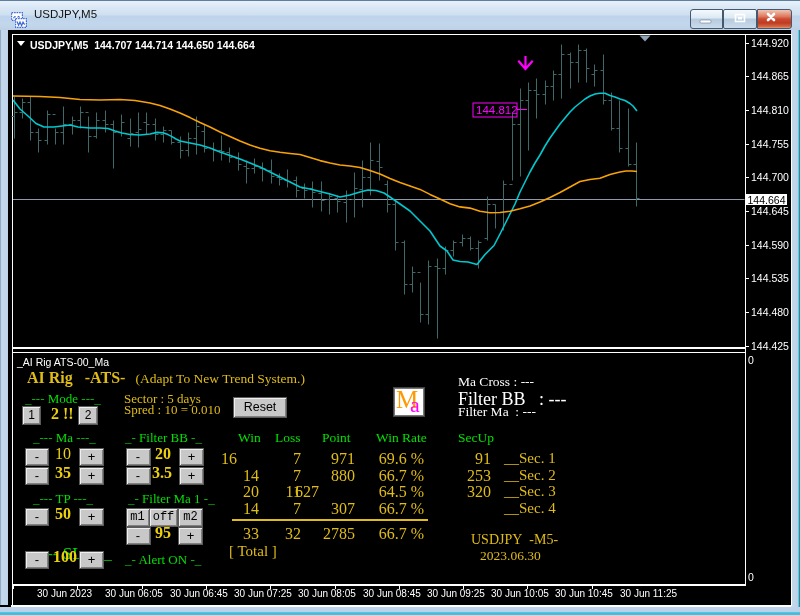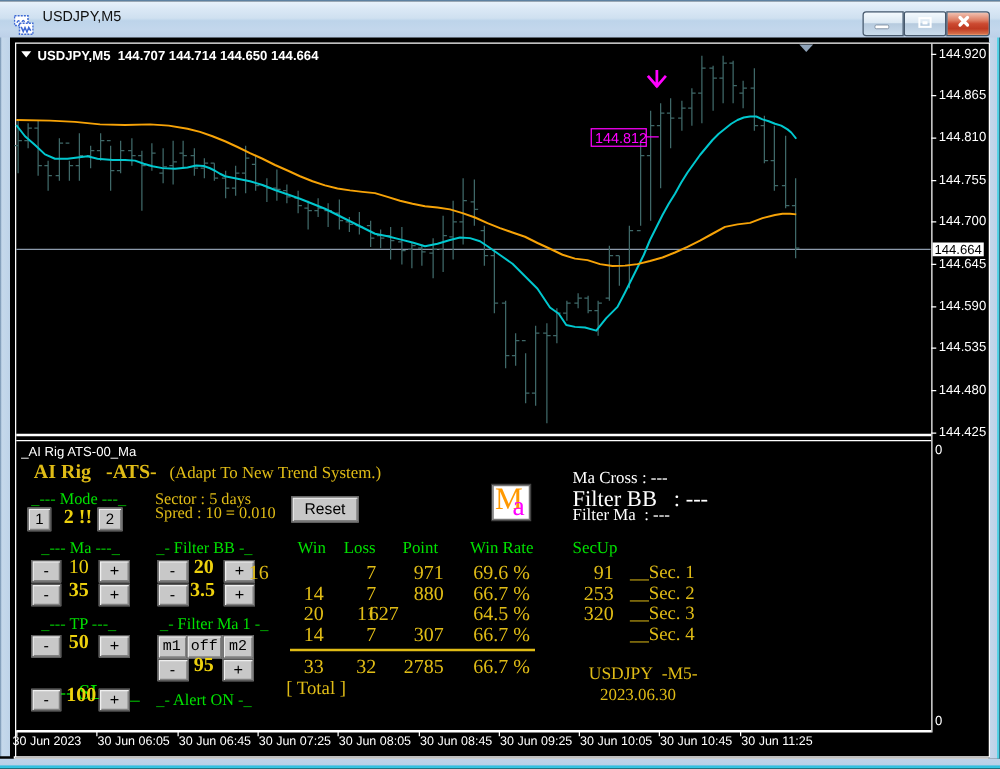--- a/index.html
+++ b/index.html
@@ -24,21 +24,21 @@
 
 #divider1{left:13px;top:347.3px;width:732px;height:1.7px;background:#fff;}
 #divider2{left:13px;top:351.6px;width:732px;height:1.7px;background:#fff;}
 #divider3{left:13px;top:584px;width:732px;height:2px;background:#fff;}
 #vscale{left:744.5px;top:35px;width:1px;height:551px;background:#fff;}
 
 .pl{left:751px;width:46px;font-size:10.5px;color:#fff;white-space:nowrap;}
 #pbox{position:absolute;left:746px;top:194.2px;width:41px;height:10.4px;background:#fff;color:#000;font-size:10.5px;line-height:10.5px;padding-top:0.5px;text-align:center;}
 .tick{left:745px;width:4px;height:1px;background:#fff;}
 
-.tl{font-size:10px;color:#fff;top:588px;white-space:nowrap;}
+.tl{font-size:10px;color:#fff;top:588px;white-space:nowrap;margin-left:27px;}
 .ttick{top:585px;width:1px;height:4px;background:#fff;}
 
 #chead{left:30px;top:38.5px;font-size:10.5px;font-weight:bold;color:#fff;}
 #ctri{left:17px;top:41px;width:0;height:0;border-left:4.5px solid transparent;border-right:4.5px solid transparent;border-top:5.5px solid #fff;}
 
 .serif{font-family:"Liberation Serif",serif;}
 .gold{color:#e0bc16;}
 .gold2{color:#edd10e;}
 .grn{color:#00e000;}
 .panel-lbl{position:absolute;font-family:"Liberation Serif",serif;white-space:nowrap;}
@@ -175,21 +175,21 @@
 <div class="btn" style="left:149px;top:507.5px;width:27px;height:17px;font-size:12px;line-height:16px;font-family:'Liberation Mono',monospace">off</div>
 <div class="btn" style="left:178px;top:507.5px;width:23px;height:17px;font-size:12px;line-height:16px;font-family:'Liberation Mono',monospace">m2</div>
 <div class="btn" style="left:125.5px;top:527px;width:23px;height:16px;font-size:13px;line-height:15px">-</div>
 <div class="panel-lbl gold2" style="left:155px;top:524px;font-size:16px;font-weight:bold">95</div>
 <div class="btn" style="left:178px;top:527px;width:23px;height:16px;font-size:13px;line-height:15px">+</div>
 <div class="panel-lbl grn" style="left:125px;top:552px;font-size:13px"><span style="color:#00c000">_-</span> Alert ON <span style="color:#00c000">-_</span></div>
 <div class="panel-lbl grn" style="left:238px;top:430px;font-size:13.5px">Win</div>
 <div class="panel-lbl grn" style="left:275px;top:430px;font-size:13.5px">Loss</div>
 <div class="panel-lbl grn" style="left:322px;top:430px;font-size:13.5px">Point</div>
 <div class="panel-lbl grn" style="left:376px;top:430px;font-size:13.5px">Win Rate</div>
-<div class="panel-lbl gold" style="left:199px;top:450px;width:60px;text-align:left;font-size:16px">16</div>
+<div class="panel-lbl gold" style="left:199px;top:450px;width:60px;text-align:center;font-size:16px">16</div>
 <div class="panel-lbl gold" style="left:241px;top:450px;width:60px;text-align:right;font-size:16px">7</div>
 <div class="panel-lbl gold" style="left:295px;top:450px;width:60px;text-align:right;font-size:16px">971</div>
 <div class="panel-lbl gold" style="left:364px;top:450px;width:60px;text-align:right;font-size:16px">69.6 %</div>
 <div class="panel-lbl gold" style="left:199px;top:466.5px;width:60px;text-align:right;font-size:16px">14</div>
 <div class="panel-lbl gold" style="left:241px;top:466.5px;width:60px;text-align:right;font-size:16px">7</div>
 <div class="panel-lbl gold" style="left:295px;top:466.5px;width:60px;text-align:right;font-size:16px">880</div>
 <div class="panel-lbl gold" style="left:364px;top:466.5px;width:60px;text-align:right;font-size:16px">66.7 %</div>
 <div class="panel-lbl gold" style="left:199px;top:483px;width:60px;text-align:right;font-size:16px">20</div>
 <div class="panel-lbl gold" style="left:241px;top:483px;width:60px;text-align:right;font-size:16px">11</div>
 <div class="panel-lbl gold" style="left:295px;top:483px;width:60px;text-align:left;font-size:16px">627</div>

